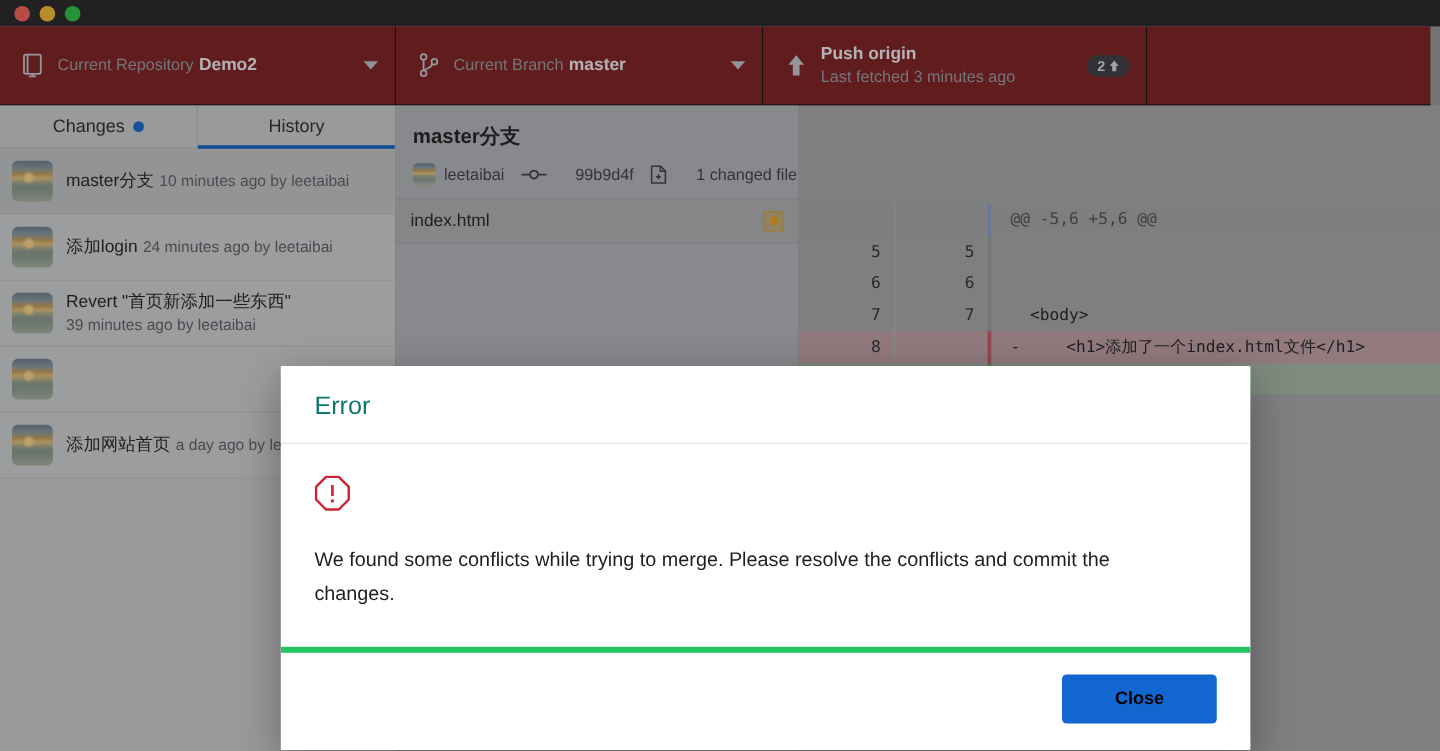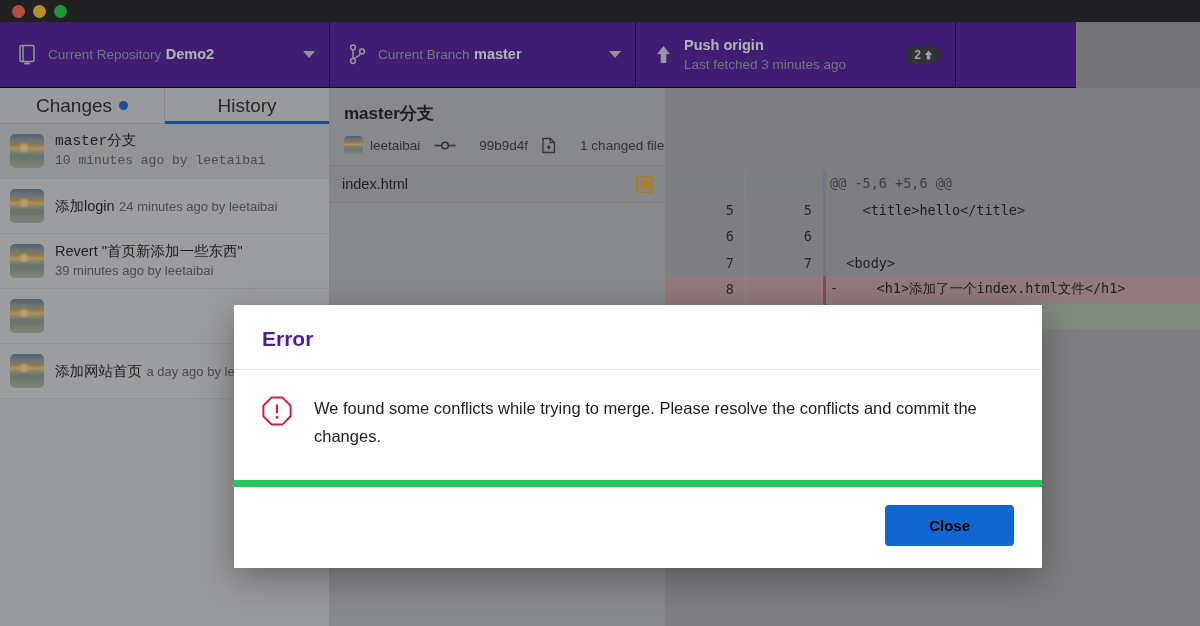--- a/index.html
+++ b/index.html
@@ -25,22 +25,22 @@
   }
   .lights { display: flex; gap: 8px; margin-left: 12px; }
   .light { width: 13px; height: 13px; border-radius: 50%; }
   .light.red    { background: #fa5f57; }
   .light.yellow { background: #f7bd2e; }
   .light.green  { background: #28c840; }
 
   
   .toolbar {
     position: absolute; top: 22px; left: 0;
-    width: 1076px; height: 66px;
-    background: #4c1d95;
+    width: 1192px; height: 66px;
+    background: #7f1d1d;
     display: flex;
     border-bottom: 1px solid #000;
   }
   .tb-cell {
     display: flex; align-items: center;
     padding: 0 14px;
     border-right: 1px solid #111214;
     position: relative;
   }
   .tb-repo   { width: 330px; }
@@ -87,40 +87,40 @@
   }
   .tabs {
     display: flex; height: 36px;
     background: #cfd0d2;
     border-bottom: 1px solid #b6b7b9;
   }
   .tab {
     flex: 1;
     display: flex; align-items: center; justify-content: center;
     gap: 7px;
-    font-size: 19px; color: #2c2c2e;
+    font-size: 15px; color: #2c2c2e;
     position: relative;
     border-right: 1px solid #b6b7b9;
   }
   .tab:last-child { border-right: none; }
   .tab.active::after {
     content: ""; position: absolute;
     left: 0; right: 0; bottom: -1px; height: 3px;
     background: #1263cc;
   }
   .tab-dot { width: 9px; height: 9px; border-radius: 50%; background: #1266d0; }
 
   .commit-list { background: #d3d4d6; }
   .commit-item {
     display: flex; align-items: center;
     height: 55px; padding: 0 10px;
     gap: 11px;
     border-bottom: 1px solid #c3c4c6;
   }
-  .commit-item.selected { background: #c6c7c9; font-family: Liberation Mono, monospace; }
+  .commit-item.selected { background: #c6c7c9; }
   .avatar {
     width: 34px; height: 34px; border-radius: 5px;
     flex-shrink: 0;
     background:
       linear-gradient(to bottom,
         #6b7f8e 0%, #8a9aa3 18%,
         #c8a05a 33%, #e8c37c 42%,
         #9fa78c 55%, #8e9e93 72%,
         #b7bdae 100%);
     position: relative; overflow: hidden;
@@ -225,21 +225,21 @@
     width: 80px; text-align: right;
     padding-right: 11px;
     color: #2d2e30;
     flex-shrink: 0;
     align-self: stretch;
     display: flex; align-items: center; justify-content: flex-end;
   }
   .ln.old { border-right: 1px solid #b6b7b9; }
   .ln.new { border-right: 3px solid transparent; }
   .code {
-    flex: 1; padding-left: 4px;
+    flex: 1; padding-left: 16px;
     color: #1f2022;
     white-space: pre;
     overflow: hidden;
   }
   .row-hunk .ln { background: #a7a8aa; }
   .row-hunk .ln.new { border-right: 3px solid #8a9ec4; }
   .row-hunk .code { color: #4e4f52; background: #a7a8aa; }
   .row-ctx .ln.new { border-right: 3px solid #9b9c9e; }
   .row-del { background: #c4a3a6; }
   .row-del .ln.new { border-right: 3px solid #c25a66; }
@@ -261,26 +261,27 @@
     background: #ffffff;
     box-shadow: 0 10px 36px rgba(0,0,0,0.33);
     border-radius: 1px;
     overflow: hidden;
   }
   .modal-header {
     padding: 22px 28px 18px 28px;
     border-bottom: 1px solid #e6e7e9;
   }
   .modal-title {
-    font-size: 21px; font-weight: bold; color: #4c1d95;
+    font-size: 21px; font-weight: normal; color: #0f766e;
   }
   .modal-body {
     display: flex; gap: 22px;
     padding: 24px 28px 30px 28px;
-    border-bottom: 7px solid #22c55e;
+    border-bottom: 5px solid #22c55e;
+    flex-direction: column;
   }
   .error-icon { flex-shrink: 0; padding-top: 2px; }
   .modal-message {
     font-size: 16.5px; line-height: 28px; color: #1b1f23;
     max-width: 690px;
   }
   .modal-footer {
     padding: 18px 28px 22px 28px;
     display: flex; justify-content: flex-end;
   }
@@ -458,21 +459,20 @@
 
     <div class="diff-row row-hunk">
       <span class="ln old"></span>
       <span class="ln new"></span>
       <span class="code">@@ -5,6 +5,6 @@</span>
     </div>
 
     <div class="diff-row row-ctx">
       <span class="ln old">5</span>
       <span class="ln new">5</span>
-      <span class="code">    &lt;title&gt;hello&lt;/title&gt;</span>
     </div>
 
     <div class="diff-row row-ctx">
       <span class="ln old">6</span>
       <span class="ln new">6</span>
     </div>
 
     <div class="diff-row row-ctx">
       <span class="ln old">7</span>
       <span class="ln new">7</span>

